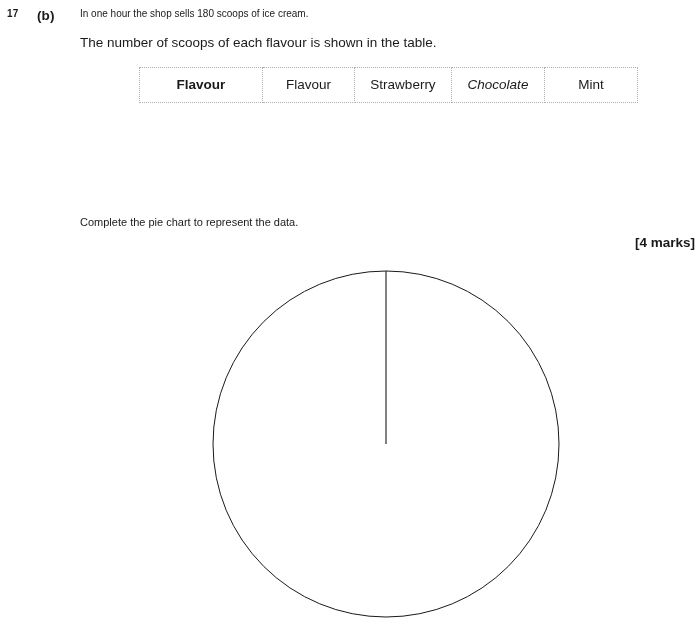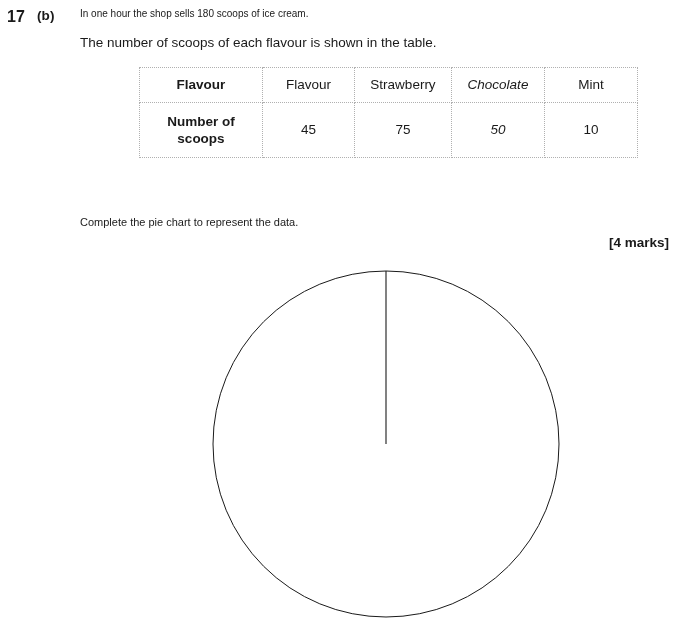--- a/index.html
+++ b/index.html
@@ -14,21 +14,21 @@
     overflow: hidden;
     font-family: "Liberation Sans", sans-serif;
     color: #1a1a1a;
     -webkit-font-smoothing: antialiased;
   }
 
   .q-num {
     position: absolute;
     left: 7px;
     top: 8px;
-    font-size: 16px;
+    font-size: 10px;
     font-weight: bold;
     letter-spacing: 0.1px;
   }
   .q-part {
     position: absolute;
     left: 37px;
     top: 8px;
     font-size: 13.5px;
     font-weight: bold;
     letter-spacing: 0.1px;
@@ -50,21 +50,21 @@
   }
   .line3 {
     position: absolute;
     left: 80px;
     top: 216px;
     font-size: 11px;
     white-space: nowrap;
   }
   .marks {
     position: absolute;
-    right: 28px;
+    right: 2px;
     top: 235px;
     font-size: 13.5px;
     font-weight: bold;
     white-space: nowrap;
   }
 
   
   .data-table {
     position: absolute;
     left: 139px;
@@ -115,27 +115,20 @@
 
 <table class="data-table">
   <tbody>
     <tr class="head-row">
       <td class="rowlabel">Flavour</td>
       <td class="c1">Flavour</td>
       <td class="c2">Strawberry</td>
       <td class="c3">Chocolate</td>
       <td class="c4">Mint</td>
     </tr>
-    <tr class="body-row">
-      <td class="rowlabel"><span>Number of</span><br><span>scoops</span></td>
-      <td class="c1">45</td>
-      <td class="c2">75</td>
-      <td class="c3">50</td>
-      <td class="c4">10</td>
-    </tr>
   </tbody>
 </table>
 
 <div class="line3">Complete the pie chart to represent the data.</div>
 <div class="marks">[4 marks]</div>
 
 <div class="pie-wrap" style="left: 207.5px; top: 266px; width: 356px; height: 356px;">
   <svg width="356" height="356" viewBox="0 0 356 356" xmlns="http://www.w3.org/2000/svg">
     <circle id="pie-circle" cx="178" cy="178" r="173" fill="none" stroke="#1a1a1a" stroke-width="1"></circle>
     <line id="pie-radius" x1="178" y1="5" x2="178" y2="178" stroke="#1a1a1a" stroke-width="1.1"></line>

